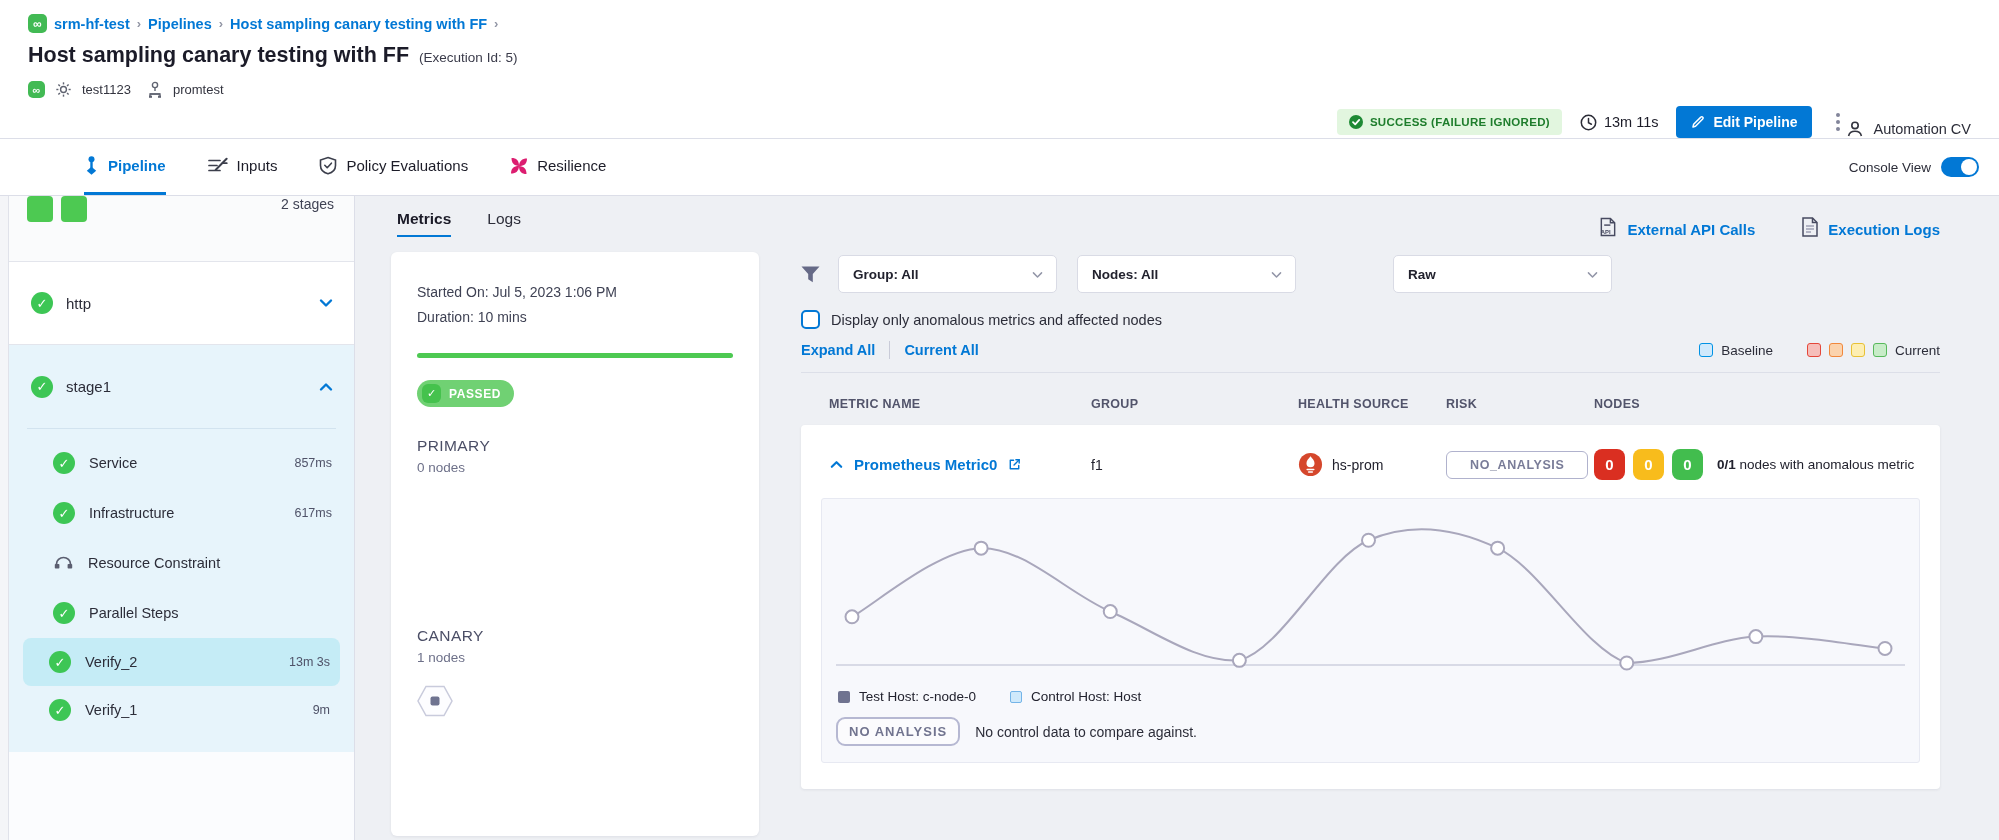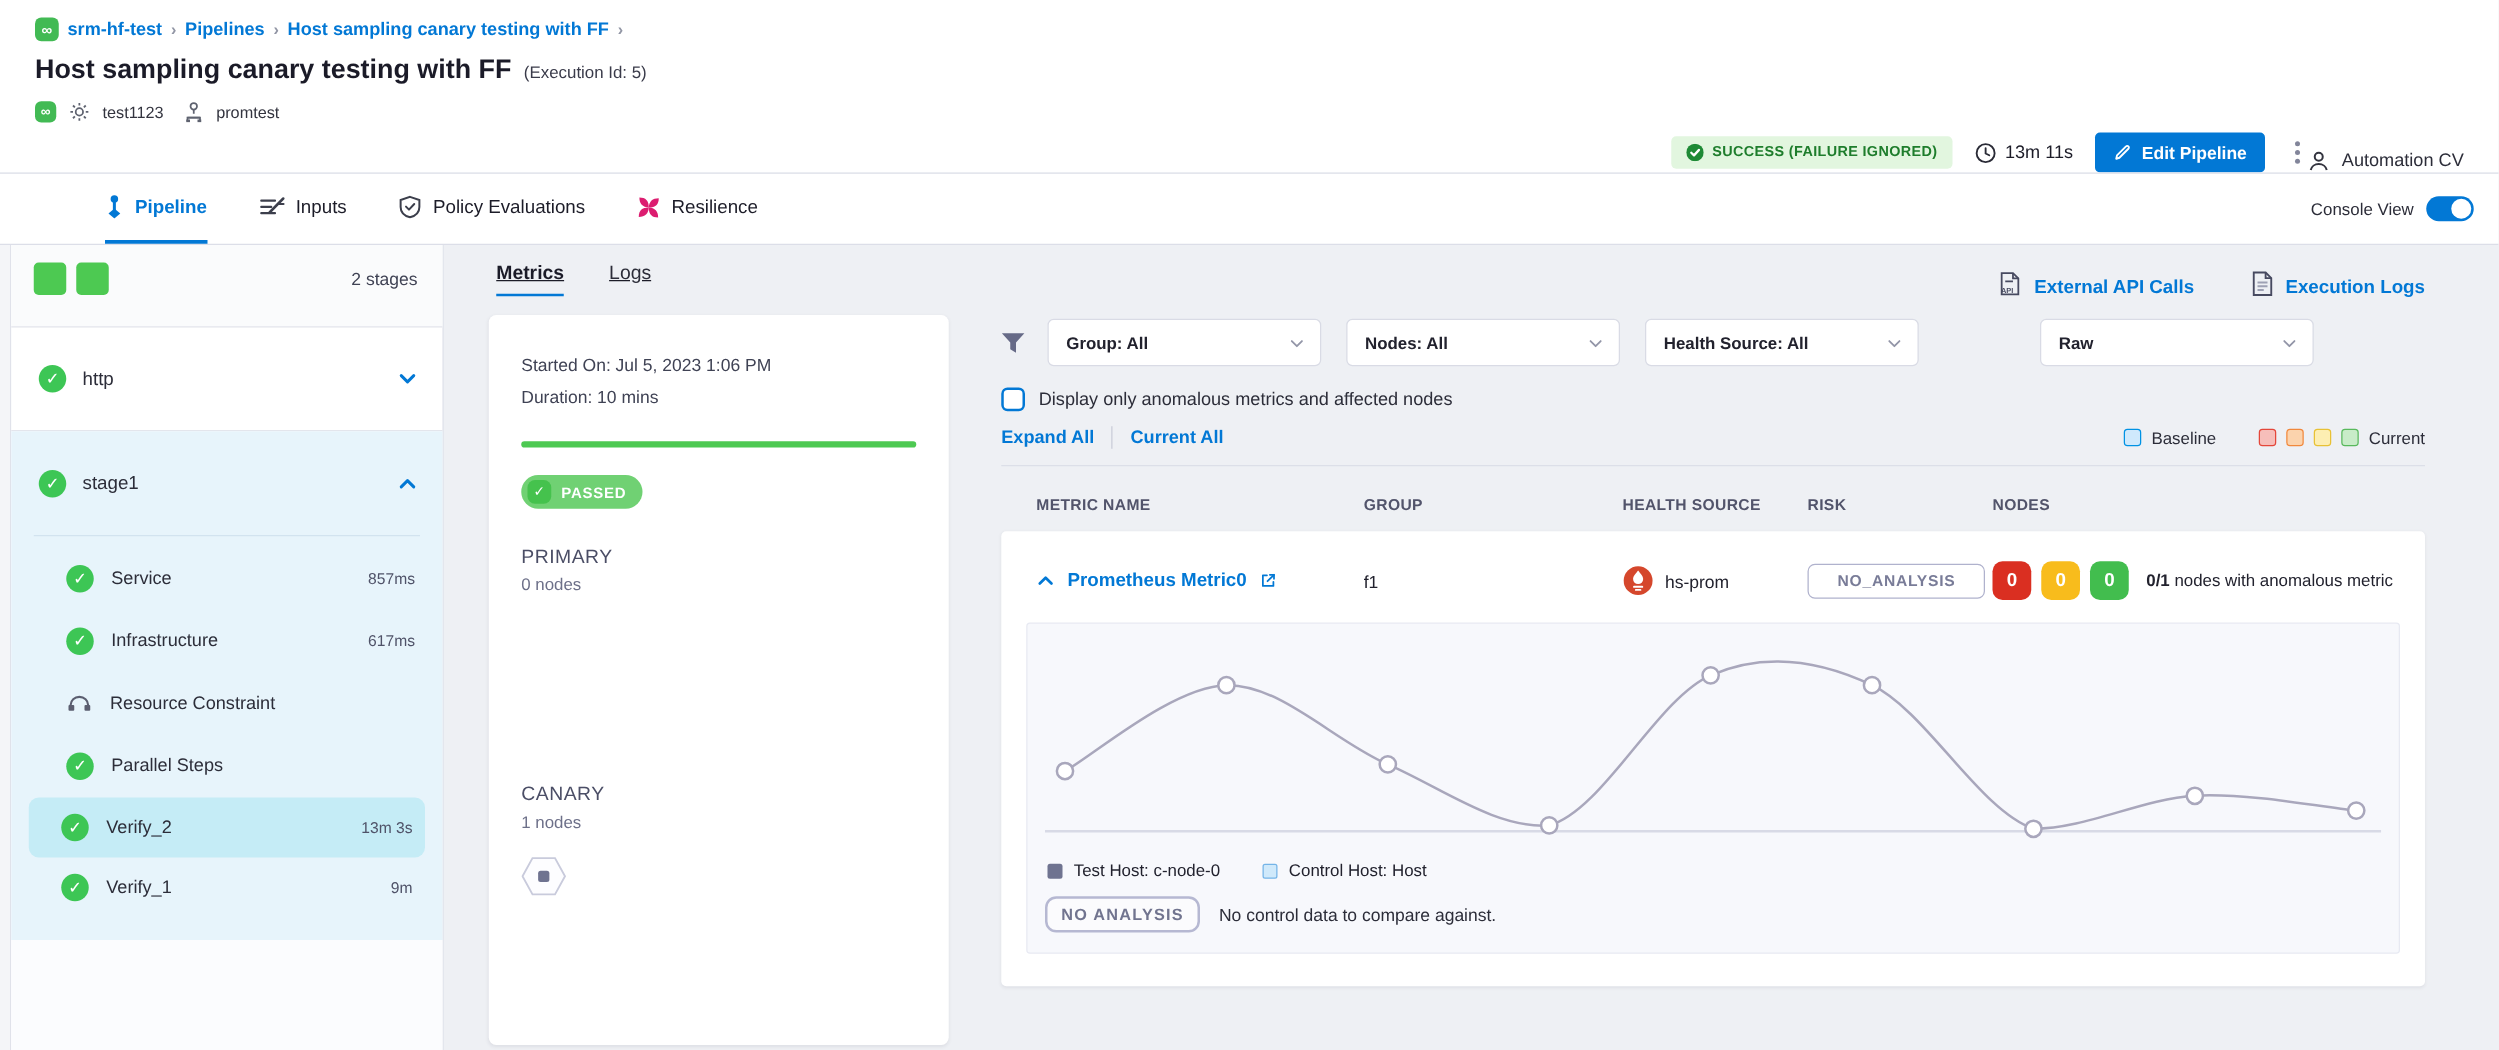--- a/index.html
+++ b/index.html
@@ -35,21 +35,21 @@
   .console-view { display:flex; align-items:center; gap:10px; font-size:13.5px; color:#2c2d39; }
   .toggle { width:38px; height:20px; border-radius:10px; background:#0278d5; position:relative; cursor:pointer; }
   .toggle .knob { position:absolute; right:2px; top:2px; width:16px; height:16px; border-radius:50%; background:#fff; }
 
   
   .body { flex:1; display:flex; min-height:0; }
   .leftstrip { width:9px; background:#f4f5f8; border-right:1px solid #e0e2ea; }
 
   
   .sidebar { width:346px; background:#fff; border-right:1px solid #dcdee8; display:flex; flex-direction:column; }
-  .stage-head { height:66px; background:#fafbfc; border-bottom:1px solid #e3e5ec; display:flex; align-items:center; padding:0 20px 12px 18px; }
+  .stage-head { height:66px; background:#fafbfc; border-bottom:1px solid #e3e5ec; display:flex; align-items:flex-start; padding:0 20px 12px 18px; }
   .sq { width:26px; height:26px; border-radius:4px; background:#4dc952; margin-right:8px; }
   .stage-count { margin-left:auto; font-size:14px; color:#3f4254; }
   .group-row { height:83px; display:flex; align-items:center; padding:0 20px 0 22px; gap:13px; border-bottom:1px solid #e3e5ec; cursor:pointer; }
   .group-row .lbl { font-size:15px; color:#2c2d39; }
   .group-row.expanded { background:#e7f4fb; border-bottom:none; }
   .chev-right { margin-left:auto; }
   .stage-section { background:#e7f4fb; padding-bottom:18px; }
   .stage-divider { height:1px; background:#d2e3ef; margin:0 18px; }
   .steps { padding-top:9px; }
   .step { height:50px; display:flex; align-items:center; gap:14px; padding:0 22px 0 44px; cursor:pointer; }
@@ -58,21 +58,21 @@
   .step.sub { margin:0 14px; padding:0 10px 0 26px; border-radius:8px; height:48px; }
   .step.sub.selected { background:#c5ecf6; }
   .ck { display:inline-flex; width:22px; height:22px; min-width:22px; border-radius:50%; background:#3dc655; color:#fff; font-size:13px; font-weight:700; align-items:center; justify-content:center; }
   .sidebar-tail { flex:1; background:#fbfcfe; }
 
   
   .main { flex:1; display:flex; min-width:0; }
 
   
   .execpanel { width:424px; min-width:424px; padding:14px 20px 0 36px; }
-  .ptabs { display:flex; gap:36px; padding-left:6px;text-decoration:underline; }
+  .ptabs { display:flex; gap:36px; padding-left:6px; }
   .ptab { font-size:15.5px; color:#2c2d39; padding-bottom:7px; border-bottom:2.5px solid transparent; cursor:pointer; }
   .ptab.active { font-weight:700; color:#1b1b28; border-bottom-color:#0278d5; }
   .exec-card { margin-top:15px; background:#fff; border-radius:6px; box-shadow:0 1px 3px rgba(40,41,61,.08); height:calc(100% - 46px); padding:28px 26px; }
   .exec-line { font-size:14px; color:#3f4254; line-height:1.75; }
   .progress { height:5px; border-radius:3px; background:#4dc952; margin-top:24px; }
   .passed-pill { margin-top:22px; display:inline-flex; align-items:center; gap:8px; background:#70d173; border-radius:15px; padding:4px 13px 4px 5px; }
   .passed-pill .ck-sm { display:inline-flex; width:19px; height:19px; border-radius:6px; background:#45c24d; color:#fff; font-size:11px; font-weight:700; align-items:center; justify-content:center; }
   .passed-pill .txt { color:#fff; font-size:12px; font-weight:700; letter-spacing:.6px; }
   .node-group-title { margin-top:30px; font-size:15.5px; color:#4b4e66; letter-spacing:.4px; }
   .node-group-sub { margin-top:5px; font-size:13.5px; color:#6d7089; }
@@ -413,26 +413,20 @@
               </svg>
           </span>
           <div class="dropdown">
             <span class="val">Group: All</span>
             <svg width="13" height="13" viewBox="0 0 16 16">
                 <polyline points="3,6 8,11 13,6" fill="none" stroke="#9396a8" stroke-width="1.8" stroke-linecap="round" stroke-linejoin="round"></polyline>
               </svg>
           </div>
           <div class="dropdown">
             <span class="val">Nodes: All</span>
-            <svg width="13" height="13" viewBox="0 0 16 16">
-                <polyline points="3,6 8,11 13,6" fill="none" stroke="#9396a8" stroke-width="1.8" stroke-linecap="round" stroke-linejoin="round"></polyline>
-              </svg>
-          </div>
-          <div class="dropdown">
-            <span class="val">Health Source: All</span>
             <svg width="13" height="13" viewBox="0 0 16 16">
                 <polyline points="3,6 8,11 13,6" fill="none" stroke="#9396a8" stroke-width="1.8" stroke-linecap="round" stroke-linejoin="round"></polyline>
               </svg>
           </div>
           <div class="dropdown last">
             <span class="val">Raw</span>
             <svg width="13" height="13" viewBox="0 0 16 16">
                 <polyline points="3,6 8,11 13,6" fill="none" stroke="#9396a8" stroke-width="1.8" stroke-linecap="round" stroke-linejoin="round"></polyline>
               </svg>
           </div>

